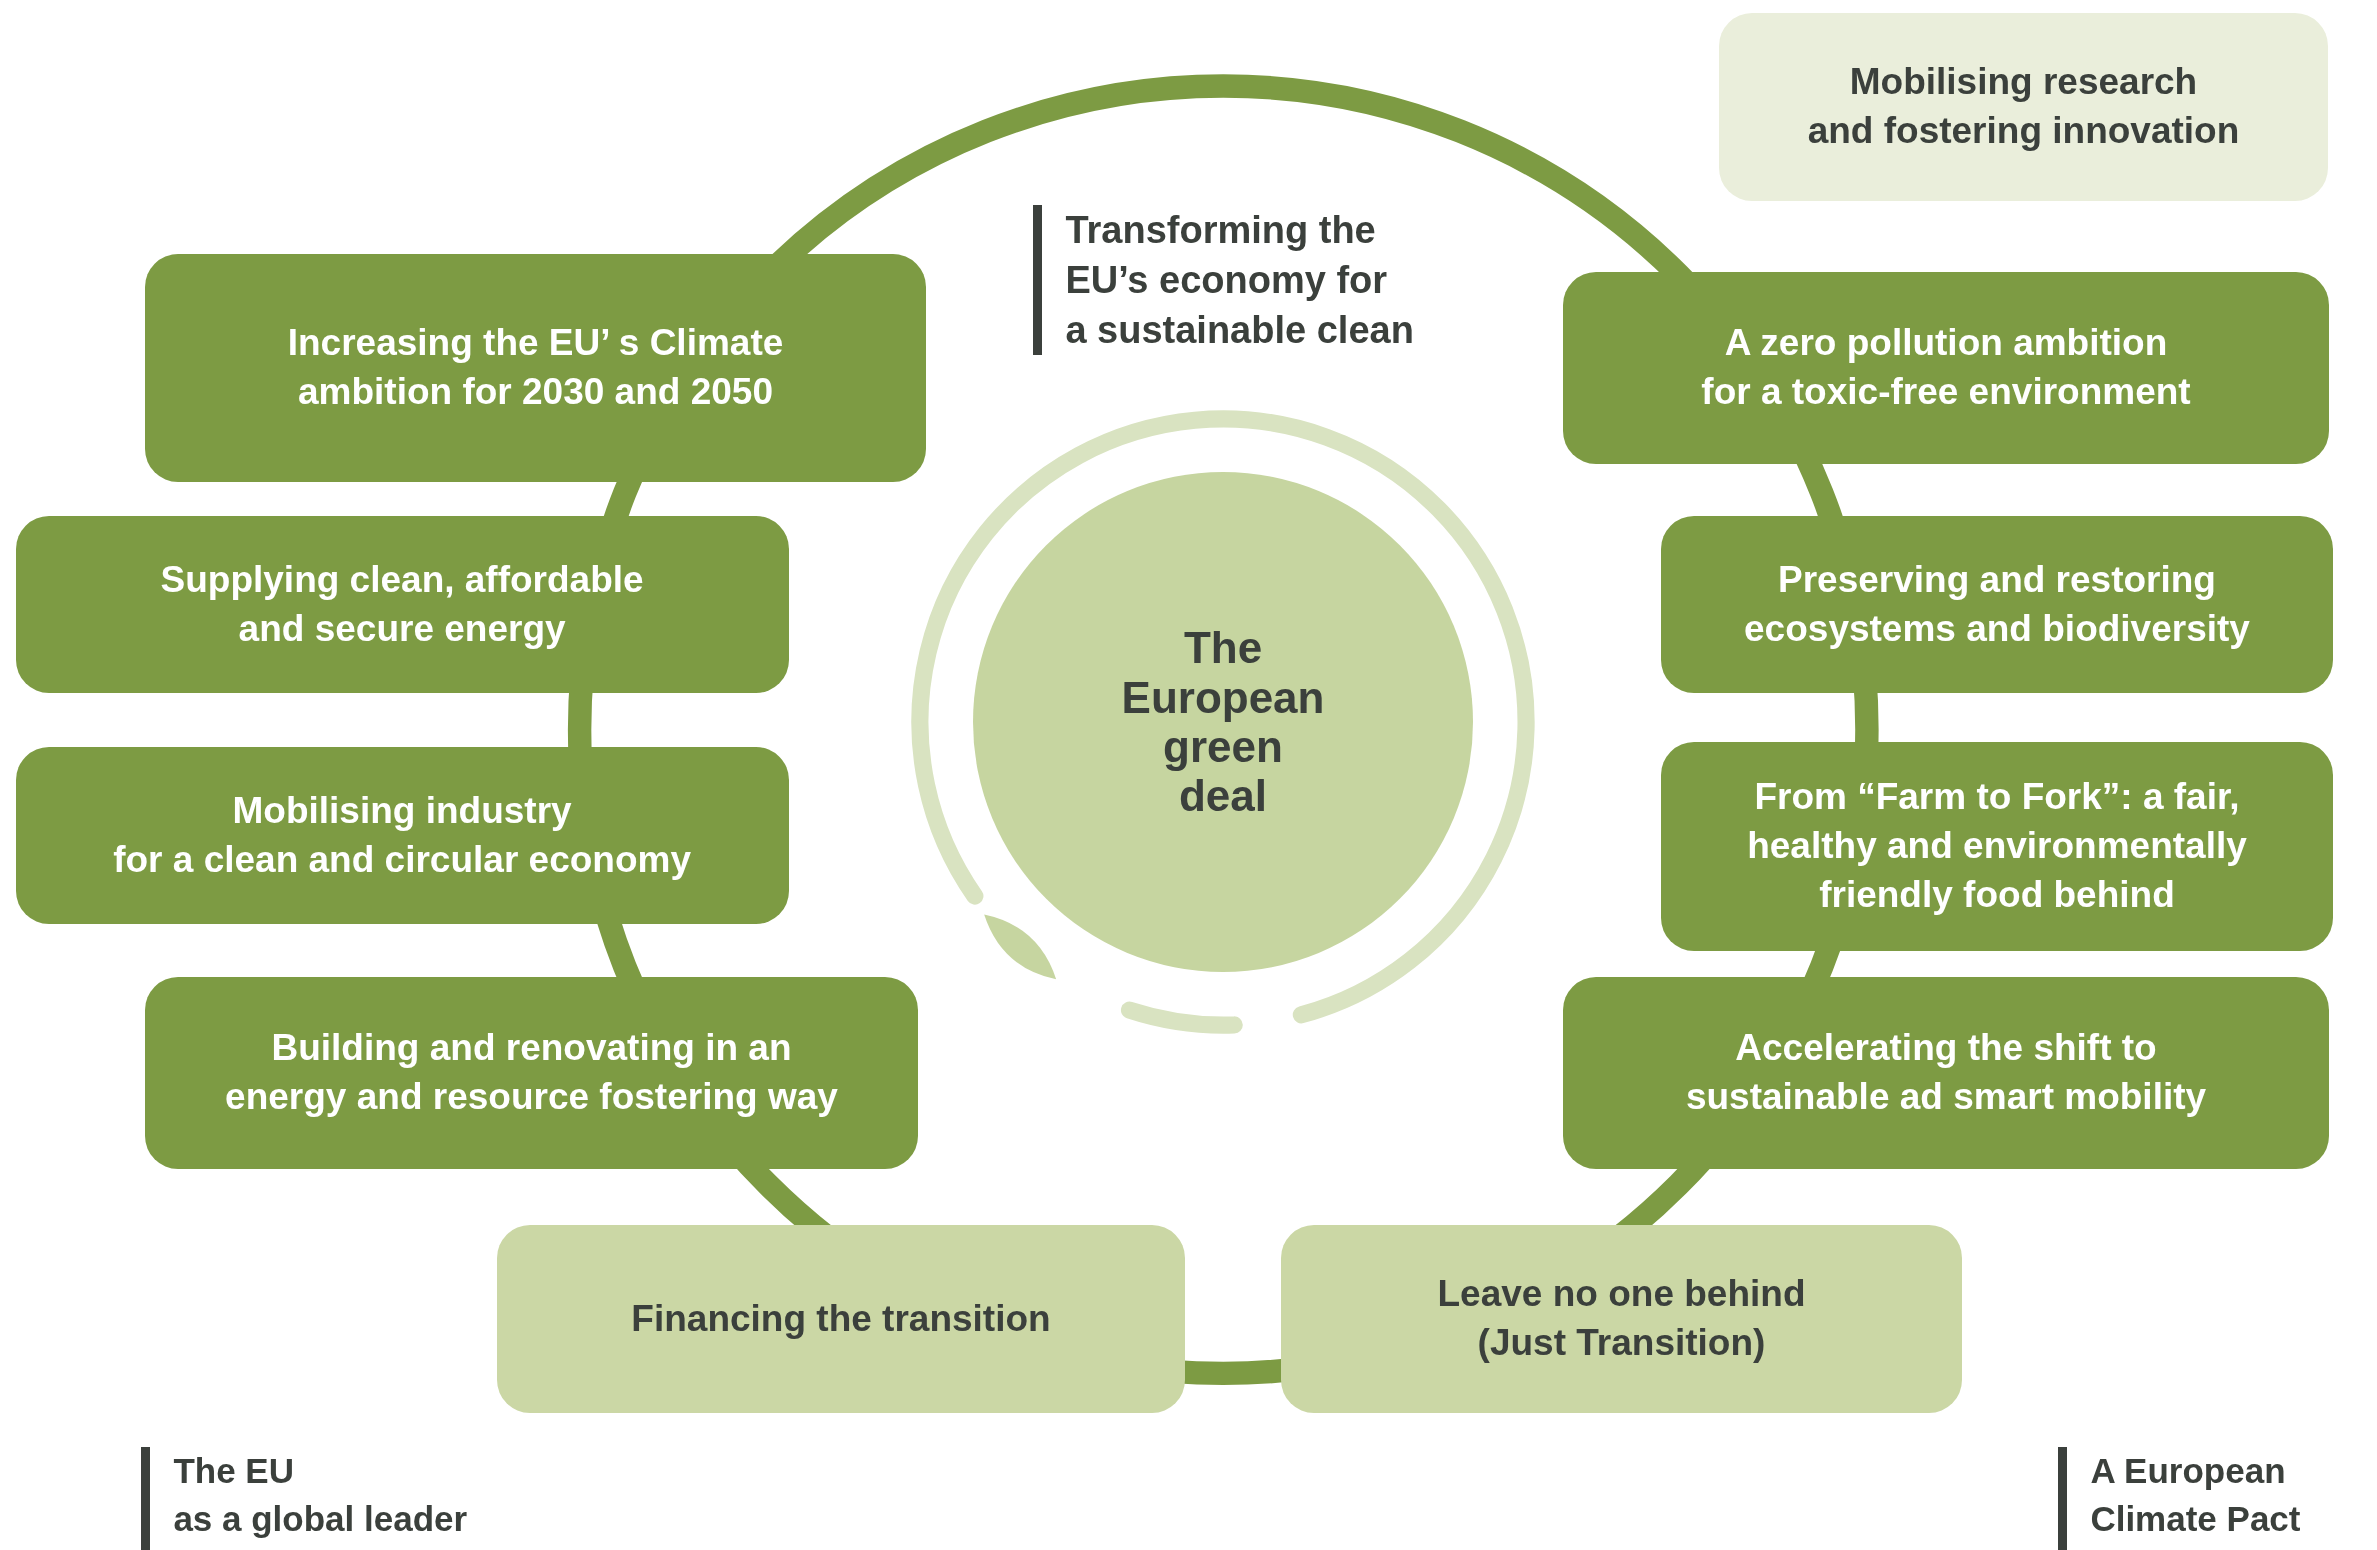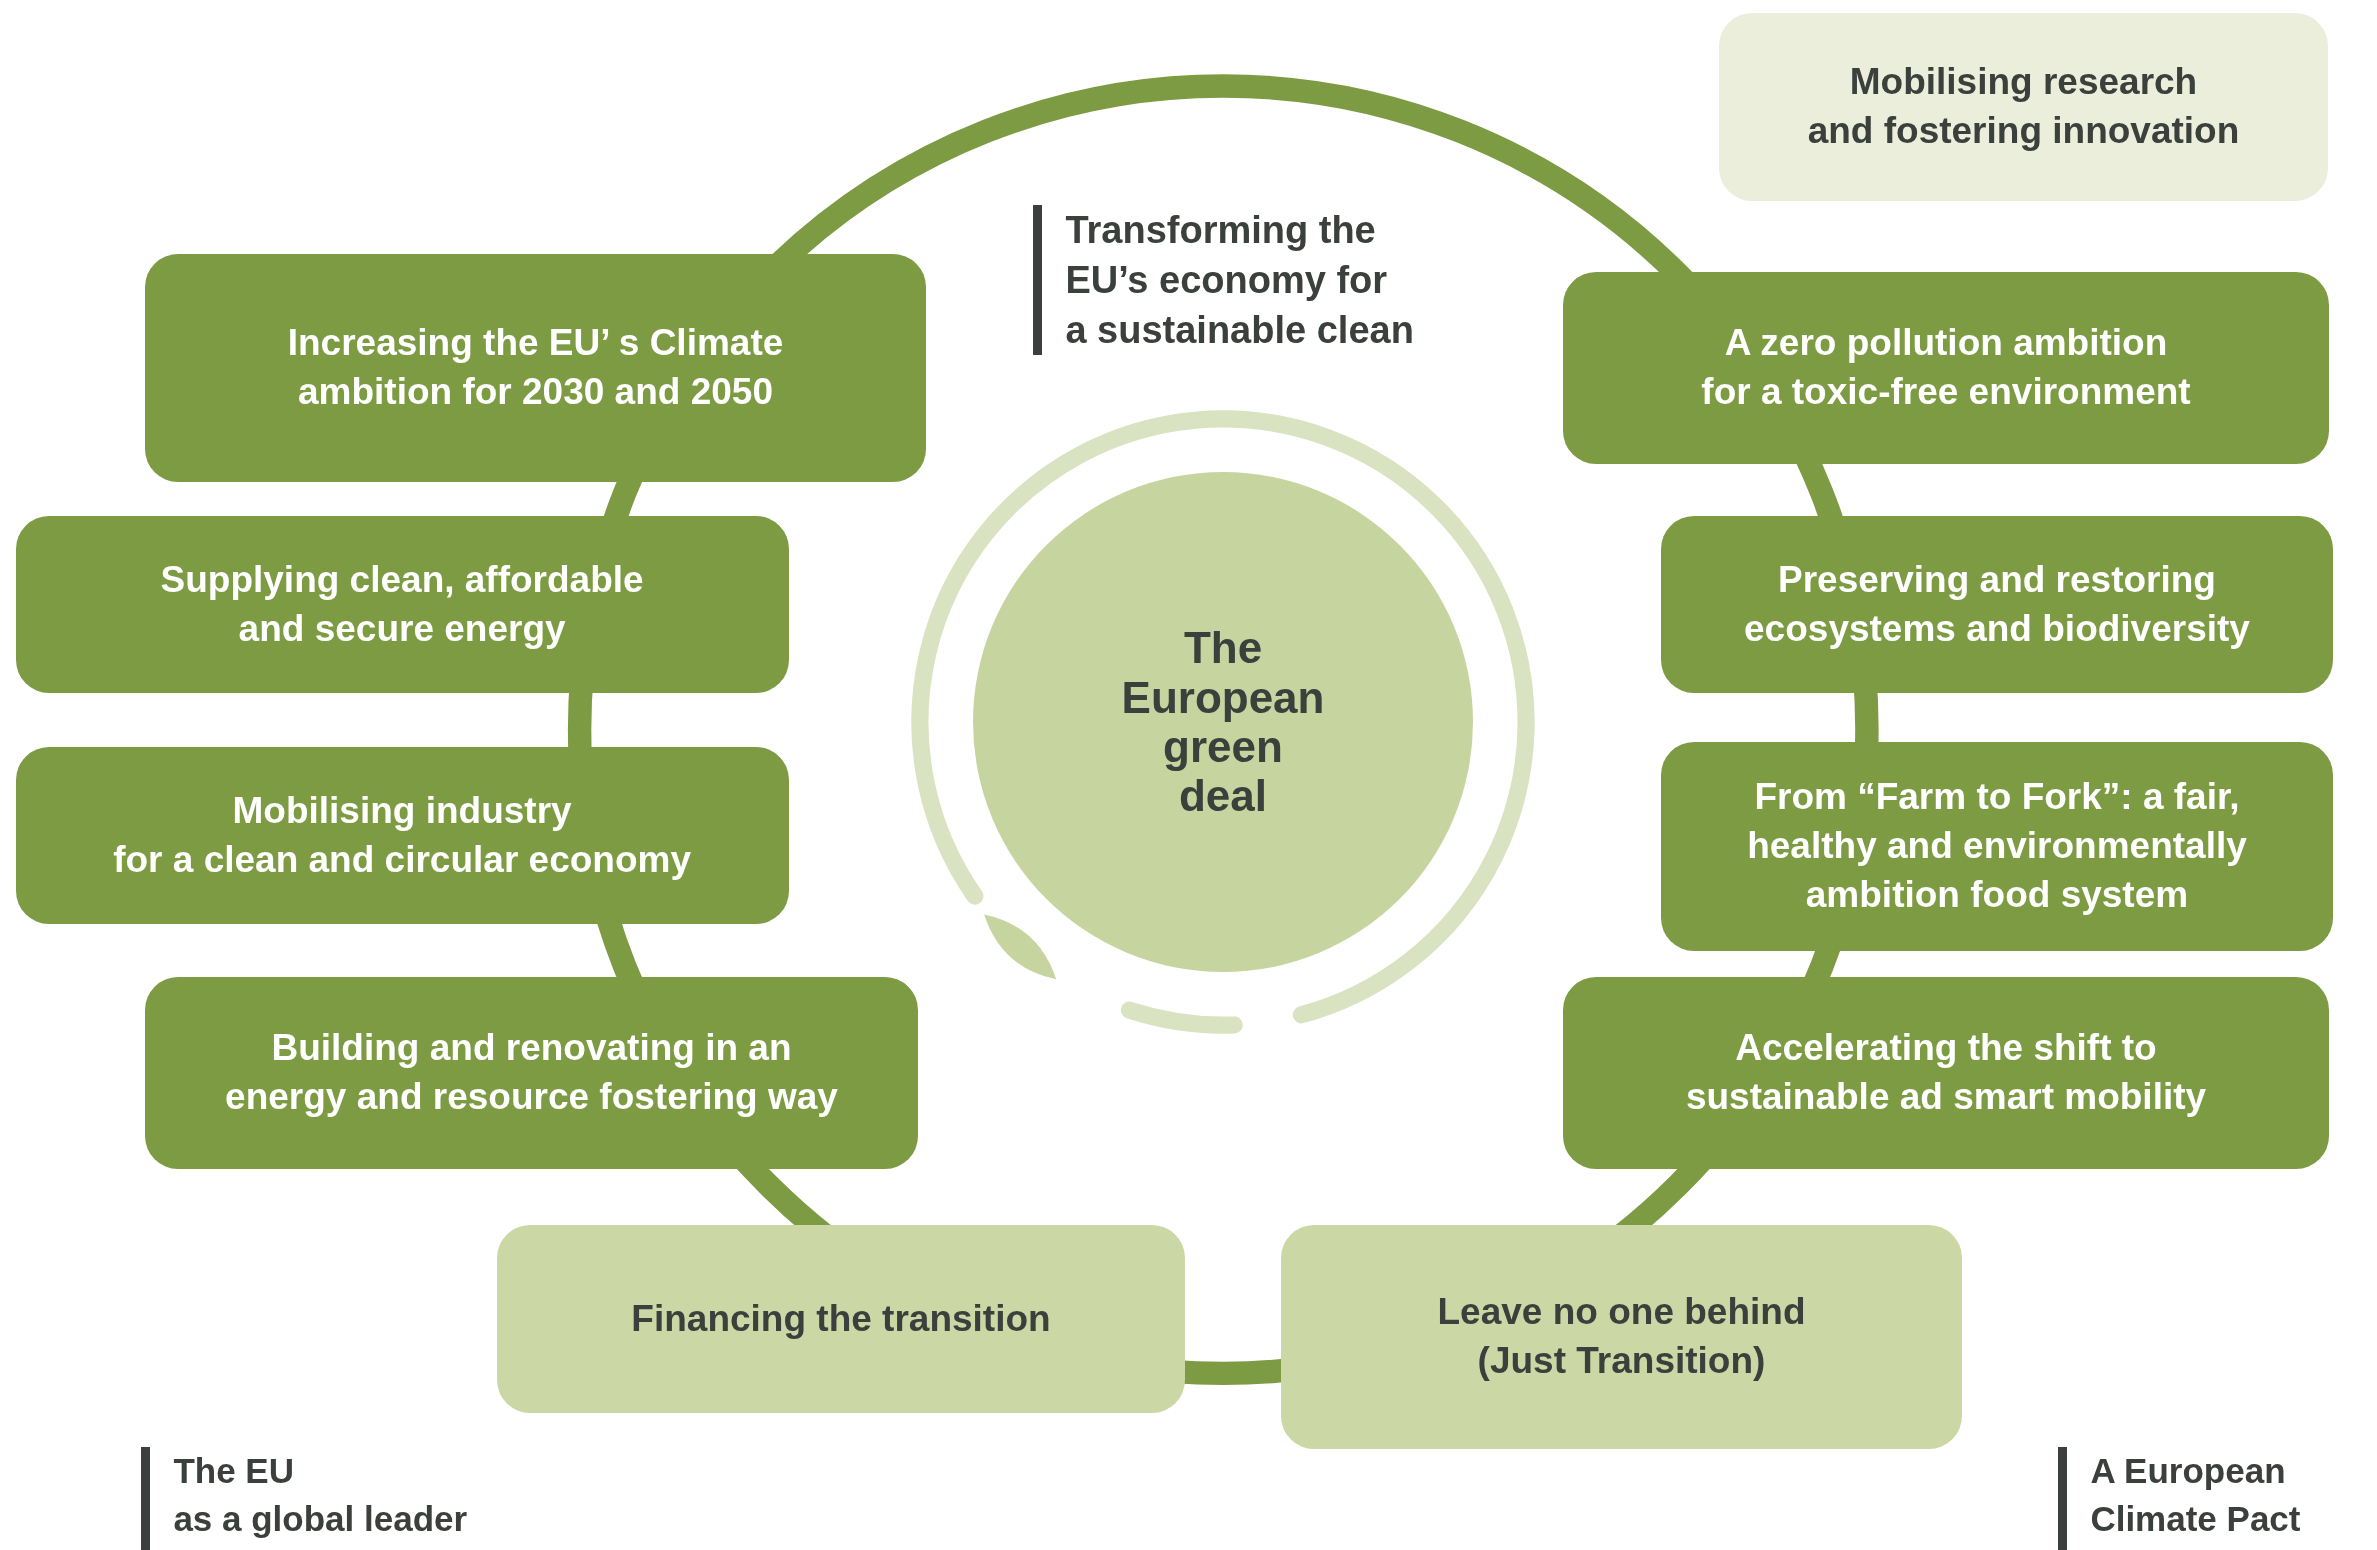--- a/index.html
+++ b/index.html
@@ -22,21 +22,21 @@
   .pale{background:var(--pale_green);color:var(--ink);}
   #box-l1{left:145px;top:254px;width:781px;height:228px;}
   #box-l2{left:15.6px;top:516px;width:773px;height:177px;}
   #box-l3{left:15.6px;top:747px;width:773px;height:177px;}
   #box-l4{left:145px;top:977px;width:773px;height:192px;}
   #box-r1{left:1563px;top:272px;width:766px;height:192px;}
   #box-r2{left:1661px;top:516px;width:672px;height:177px;}
   #box-r3{left:1661px;top:742px;width:672px;height:209px;}
   #box-r4{left:1563px;top:977px;width:766px;height:192px;}
   #box-b1{left:497px;top:1225px;width:688px;height:188px;}
-  #box-b2{left:1281px;top:1225px;width:681px;height:224px;}
+  #box-b2{left:1281px;top:1225px;width:681px;height:188px;}
   #box-research{left:1719px;top:12.5px;width:609px;height:188px;}
   .center-circle{
     position:absolute;left:973px;top:472px;width:500px;height:500px;border-radius:50%;
     background:var(--center_green);display:flex;align-items:center;justify-content:center;
     text-align:center;white-space:pre-line;font-size:44px;line-height:1.12;color:var(--ink);
   }
   .note{
     position:absolute;border-left:9.4px solid var(--ink);padding-left:23.4px;
     white-space:pre-line;text-align:left;color:var(--ink);
   }
@@ -74,21 +74,21 @@
 for a clean and circular economy</div>
 <div class="box dark" id="box-l4">Building and renovating in an
 energy and resource fostering way</div>
 
 <div class="box dark" id="box-r1">A zero pollution ambition
 for a toxic-free environment</div>
 <div class="box dark" id="box-r2">Preserving and restoring
 ecosystems and biodiversity</div>
 <div class="box dark" id="box-r3">From “Farm to Fork”: a fair,
 healthy and environmentally
-ambition food system</div>
+friendly food behind</div>
 <div class="box dark" id="box-r4">Accelerating the shift to
 sustainable ad smart mobility</div>
 
 <div class="box light" id="box-b1">Financing the transition</div>
 <div class="box light" id="box-b2">Leave no one behind
 (Just Transition)</div>
 
 <div class="note" id="note-bl">The EU
 as a global leader</div>
 <div class="note" id="note-br">A European

